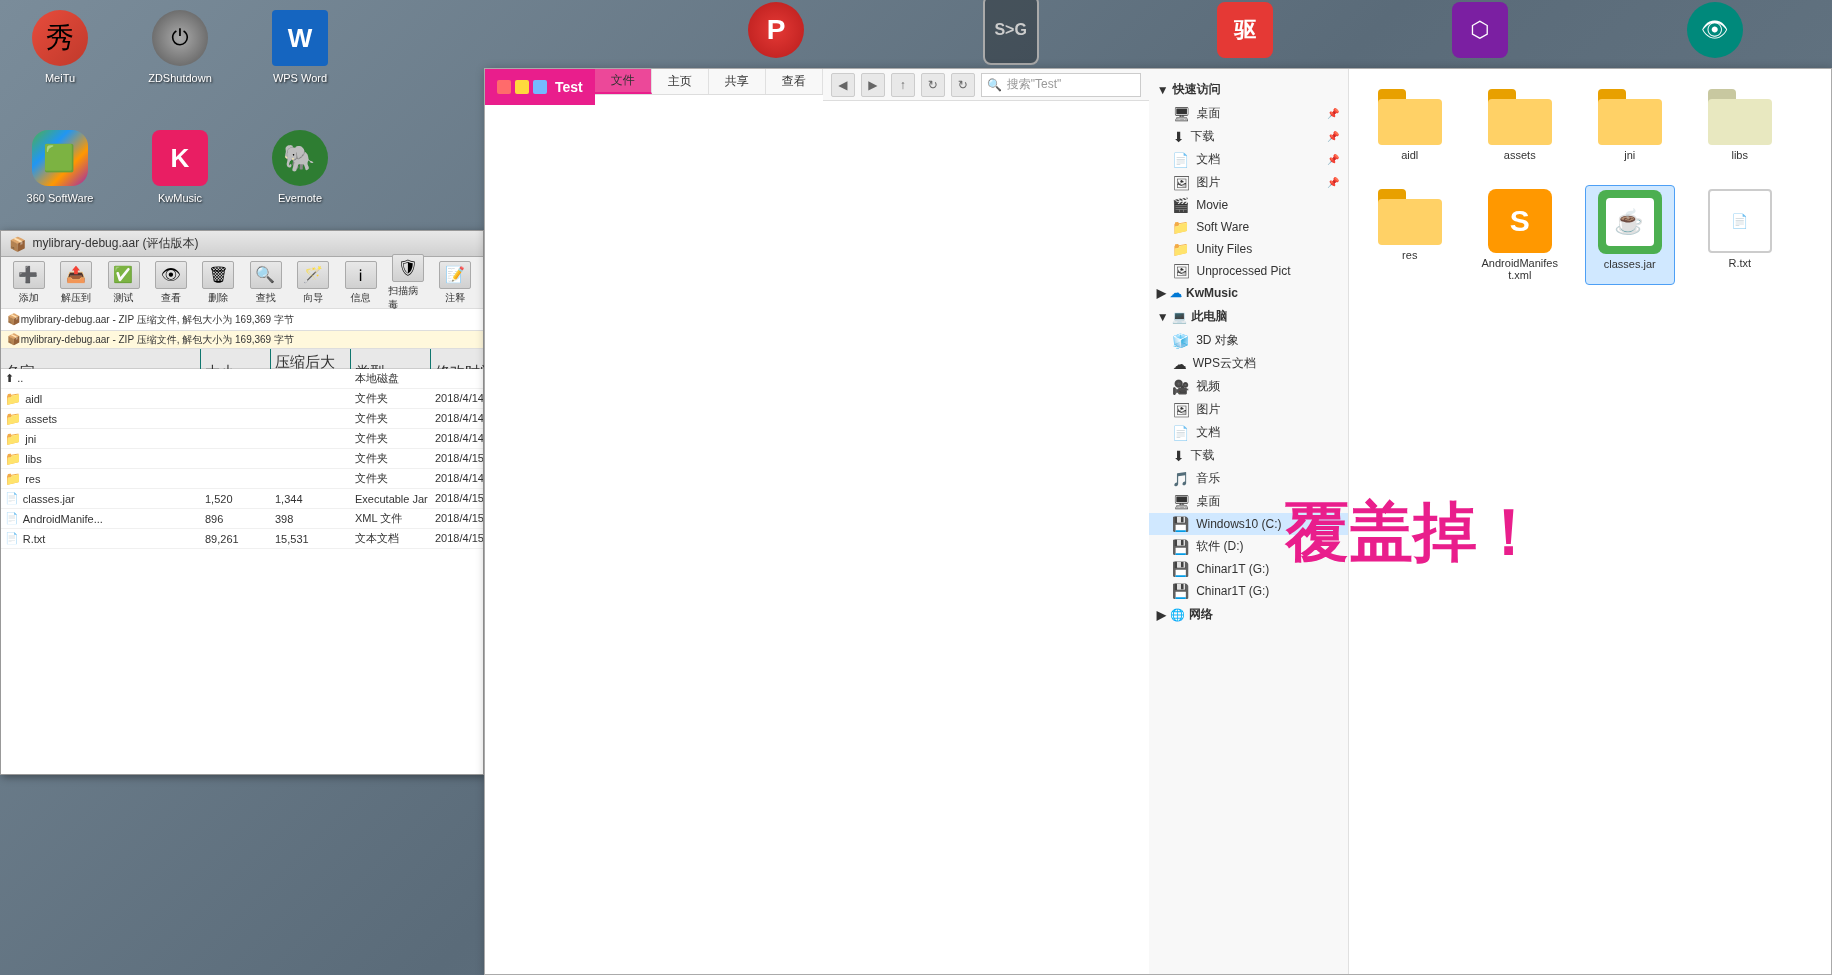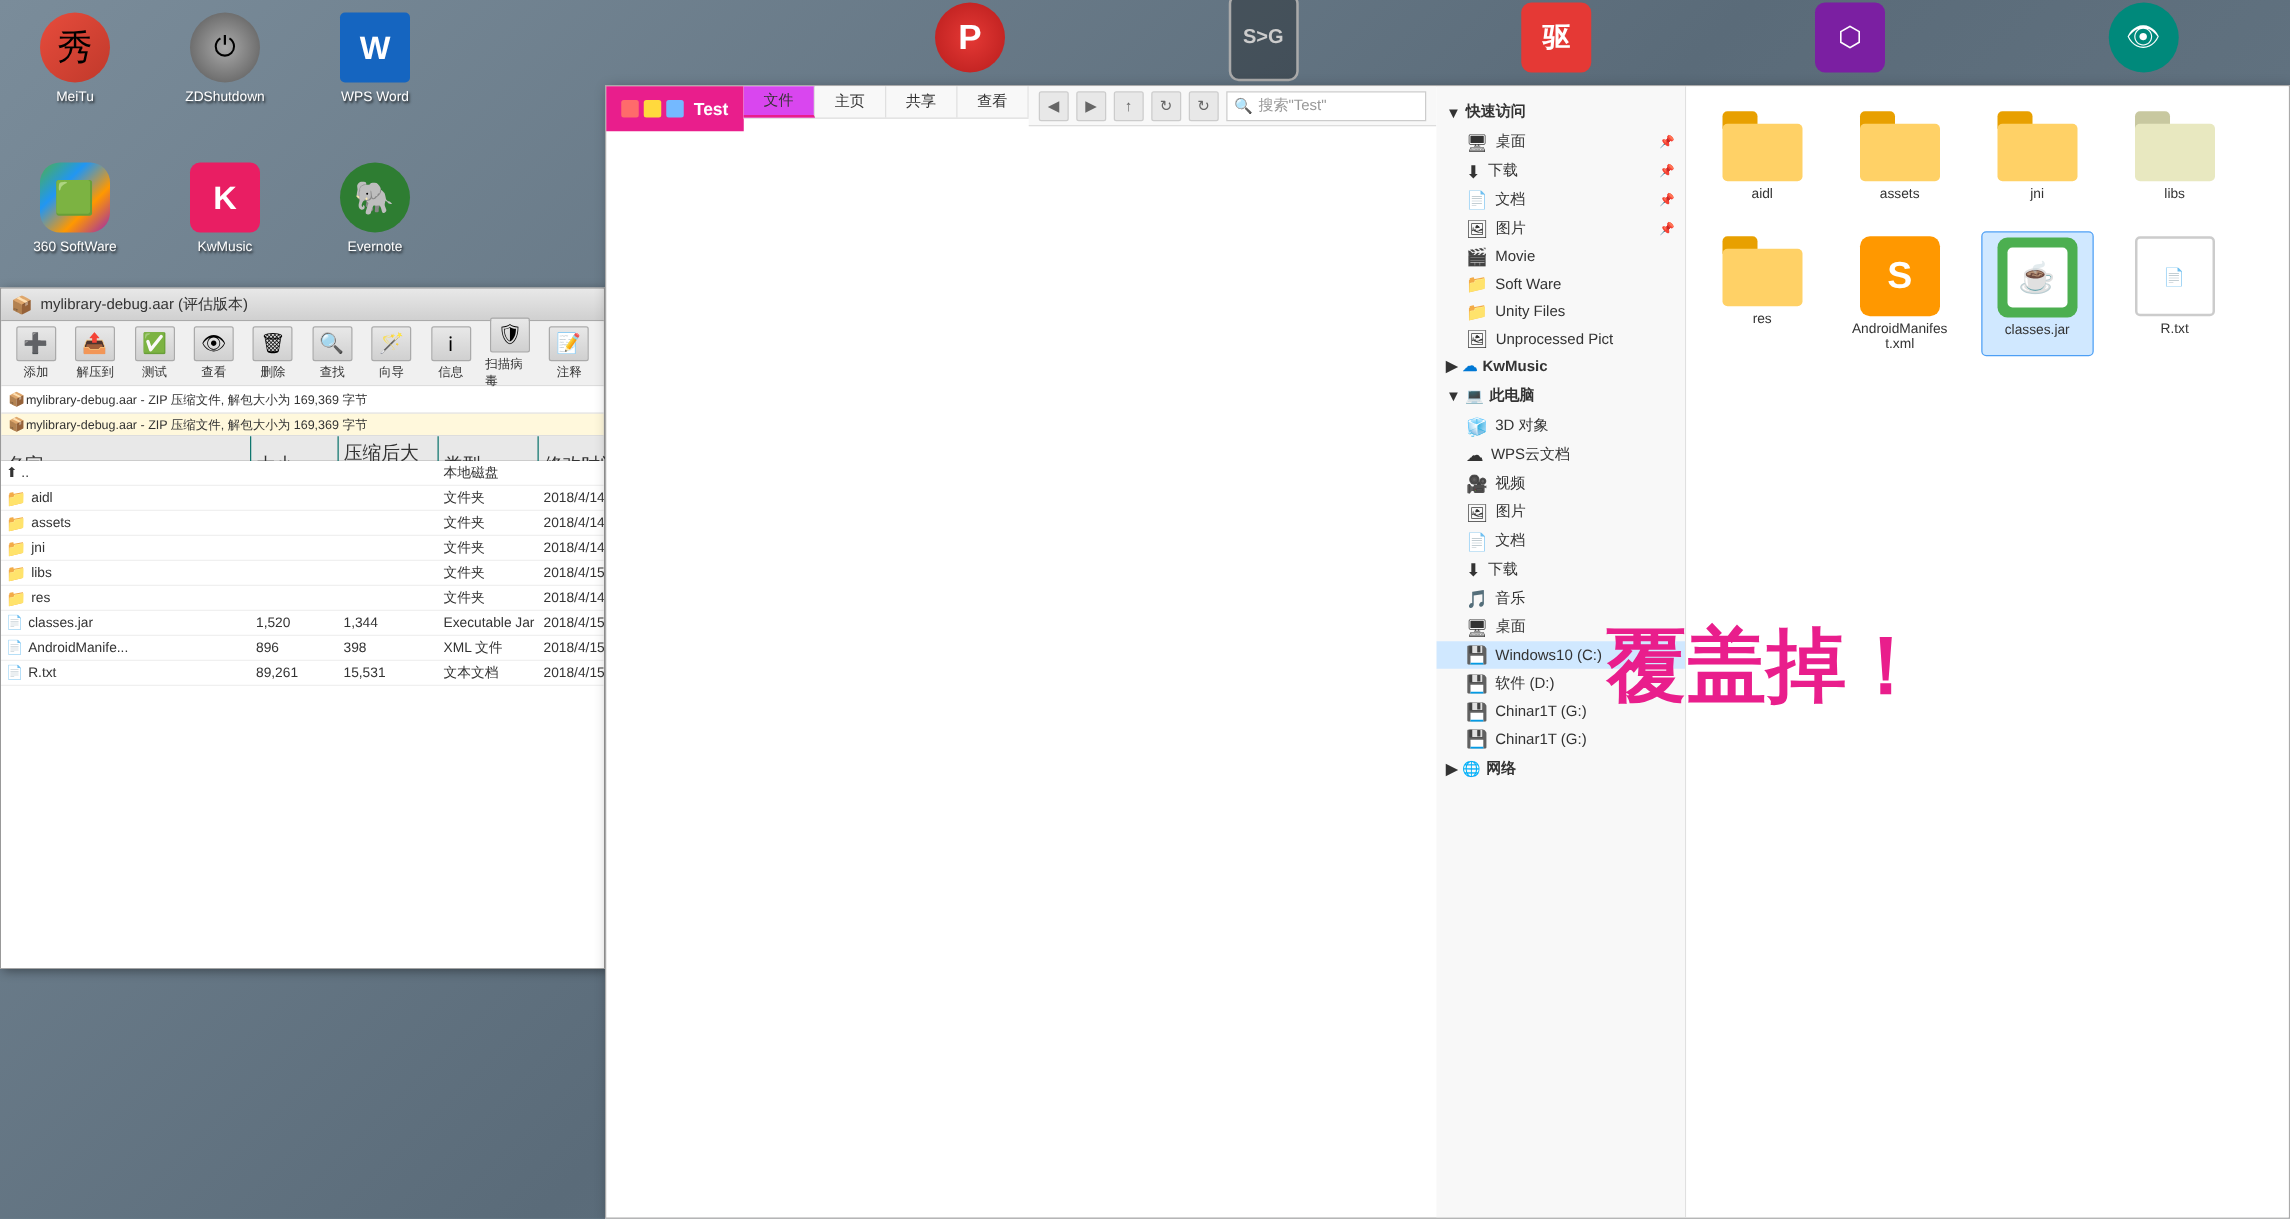--- a/index.html
+++ b/index.html
@@ -283,21 +283,21 @@
     .ribbon-tab {
       padding: 4px 16px;
       font-size: 12px;
       cursor: pointer;
       display: flex;
       align-items: center;
       color: #333;
       border-right: 1px solid #e0e0e0;
     }
     .ribbon-tab.active {
-      background: #d946ef;
+      background: #ec4899;
       border-bottom: 2px solid #e91e8c;
       color: #333;
     }
     .explorer-addressbar {
       display: flex;
       align-items: center;
       height: 32px;
       padding: 0 8px;
       background: #f8f8f8;
       border-bottom: 1px solid #ddd;

